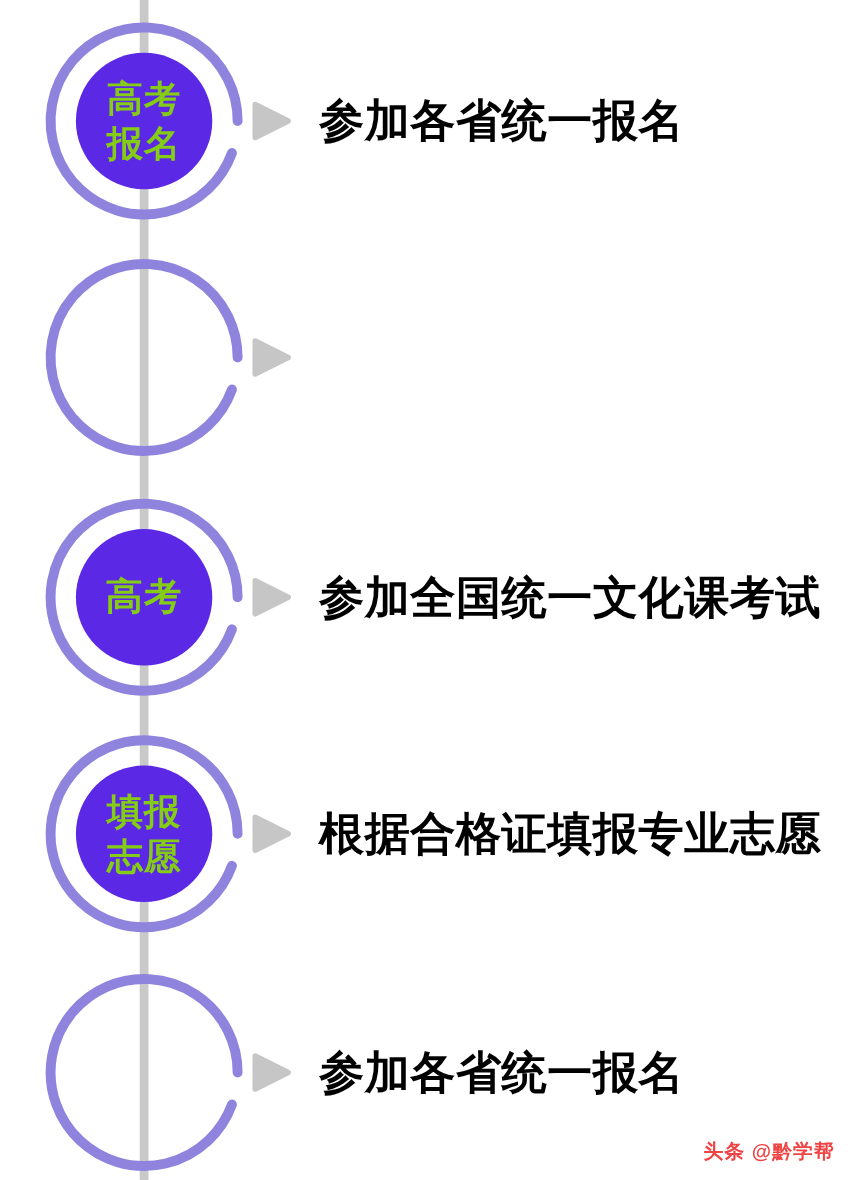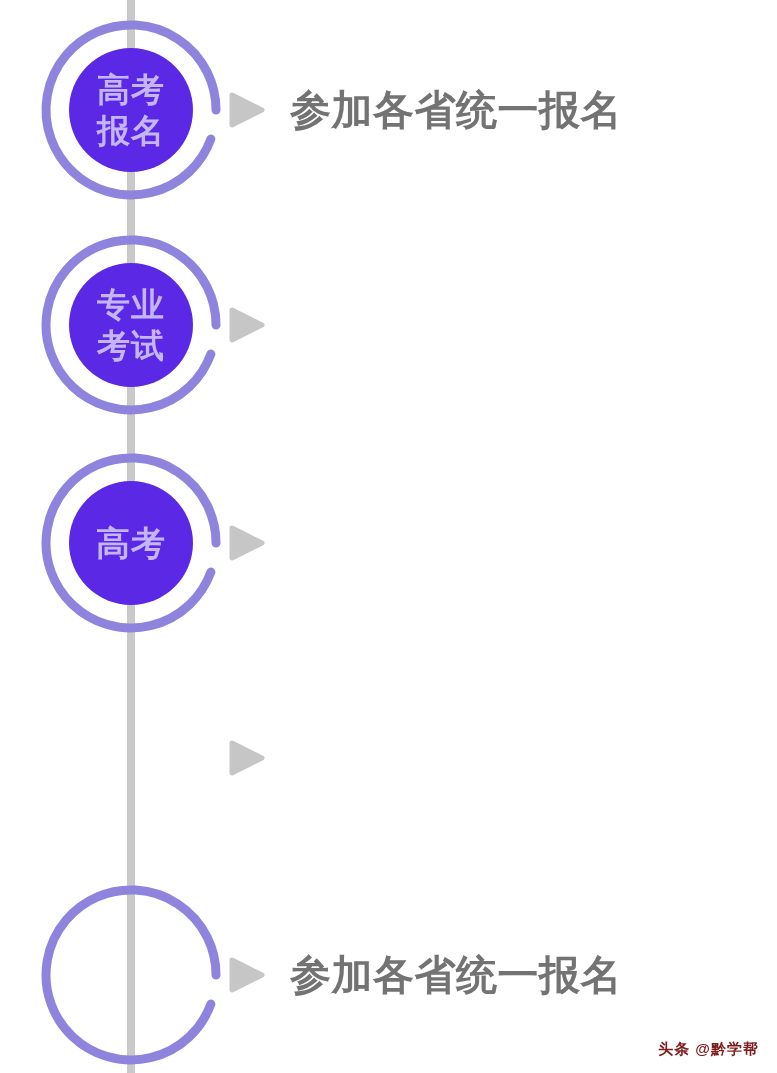--- a/index.html
+++ b/index.html
@@ -68,21 +68,21 @@
     height: 124px;
     border-radius: 50%;
     background: #5b28e6;
     display: flex;
     align-items: center;
     justify-content: center;
     flex-direction: column;
     box-sizing: border-box;
   }
   .node .disc .label {
-    color: #c4b5fd;
+    color: #84cc16;
     font-weight: bold;
     font-size: 34px;
     line-height: 40px;
     letter-spacing: 1px;
     text-align: right;
     white-space: nowrap;
     font-family: "Liberation Sans", "DejaVu Sans", sans-serif;
   }
   .node .disc.two-line .label {
     font-size: 33px;
@@ -100,35 +100,35 @@
   .arrow svg { display: block; }
 
   
   .desc {
     position: absolute;
     left: 290px;
     top: 66px;
     height: 68px;
     display: flex;
     align-items: center;
-    color: #737373;
+    color: #000000;
     font-size: 41px;
     font-weight: bold;
     letter-spacing: 0.5px;
     white-space: nowrap;
     font-family: "Liberation Sans", "DejaVu Sans", sans-serif;
   }
 
   
   .watermark {
     position: absolute;
     right: 18px;
     bottom: 14px;
-    color: #7f1d1d;
-    font-size: 15px;
+    color: #ef4444;
+    font-size: 18px;
     font-weight: bold;
     letter-spacing: 1px;
     z-index: 5;
     font-family: "Liberation Sans", "DejaVu Sans", sans-serif;
   }
 </style>
 </head>
 <body>
 
 <div id="canvas">
@@ -151,24 +151,20 @@
       </svg>
     </div>
     <div class="desc">参加各省统一报名</div>
   </div>
 
   <div class="step" style="top:225px;">
     <div class="node">
       <svg class="ring-svg" viewBox="0 0 180 180">
         <path d="M 90 90 m 0 -85 a 85 85 0 1 1 -29.1 5.12" fill="none" stroke="#8f84dd" stroke-width="9" stroke-linecap="round" transform="rotate(110 90 90)"></path>
       </svg>
-      <div class="disc two-line">
-        <div class="label">专业</div>
-        <div class="label">考试</div>
-      </div>
     </div>
     <div class="arrow">
       <svg width="42" height="40" viewBox="0 0 42 40">
         <path d="M 6 5 L 36 20 L 6 35 Z" fill="#c6c6c6" stroke="#c6c6c6" stroke-width="5" stroke-linejoin="round"></path>
       </svg>
     </div>
   </div>
 
   <div class="step" style="top:443px;">
     <div class="node">
@@ -177,28 +173,39 @@
       </svg>
       <div class="disc">
         <div class="label">高考</div>
       </div>
     </div>
     <div class="arrow">
       <svg width="42" height="40" viewBox="0 0 42 40">
         <path d="M 6 5 L 36 20 L 6 35 Z" fill="#c6c6c6" stroke="#c6c6c6" stroke-width="5" stroke-linejoin="round"></path>
       </svg>
     </div>
+    <div class="desc">参加全国统一文化课考试</div>
   </div>
 
   <div class="step" style="top:658px;">
-    <div class="arrow">
-      <svg width="42" height="40" viewBox="0 0 42 40">
-        <path d="M 6 5 L 36 20 L 6 35 Z" fill="#c6c6c6" stroke="#c6c6c6" stroke-width="5" stroke-linejoin="round"></path>
-      </svg>
-    </div>
+    <div class="node">
+      <svg class="ring-svg" viewBox="0 0 180 180">
+        <path d="M 90 90 m 0 -85 a 85 85 0 1 1 -29.1 5.12" fill="none" stroke="#8f84dd" stroke-width="9" stroke-linecap="round" transform="rotate(110 90 90)"></path>
+      </svg>
+      <div class="disc two-line">
+        <div class="label">填报</div>
+        <div class="label">志愿</div>
+      </div>
+    </div>
+    <div class="arrow">
+      <svg width="42" height="40" viewBox="0 0 42 40">
+        <path d="M 6 5 L 36 20 L 6 35 Z" fill="#c6c6c6" stroke="#c6c6c6" stroke-width="5" stroke-linejoin="round"></path>
+      </svg>
+    </div>
+    <div class="desc">根据合格证填报专业志愿</div>
   </div>
 
   <div class="step" style="top:875px;">
     <div class="node">
       <svg class="ring-svg" viewBox="0 0 180 180">
         <path d="M 90 90 m 0 -85 a 85 85 0 1 1 -29.1 5.12" fill="none" stroke="#8f84dd" stroke-width="9" stroke-linecap="round" transform="rotate(110 90 90)"></path>
       </svg>
     </div>
     <div class="arrow">
       <svg width="42" height="40" viewBox="0 0 42 40">

